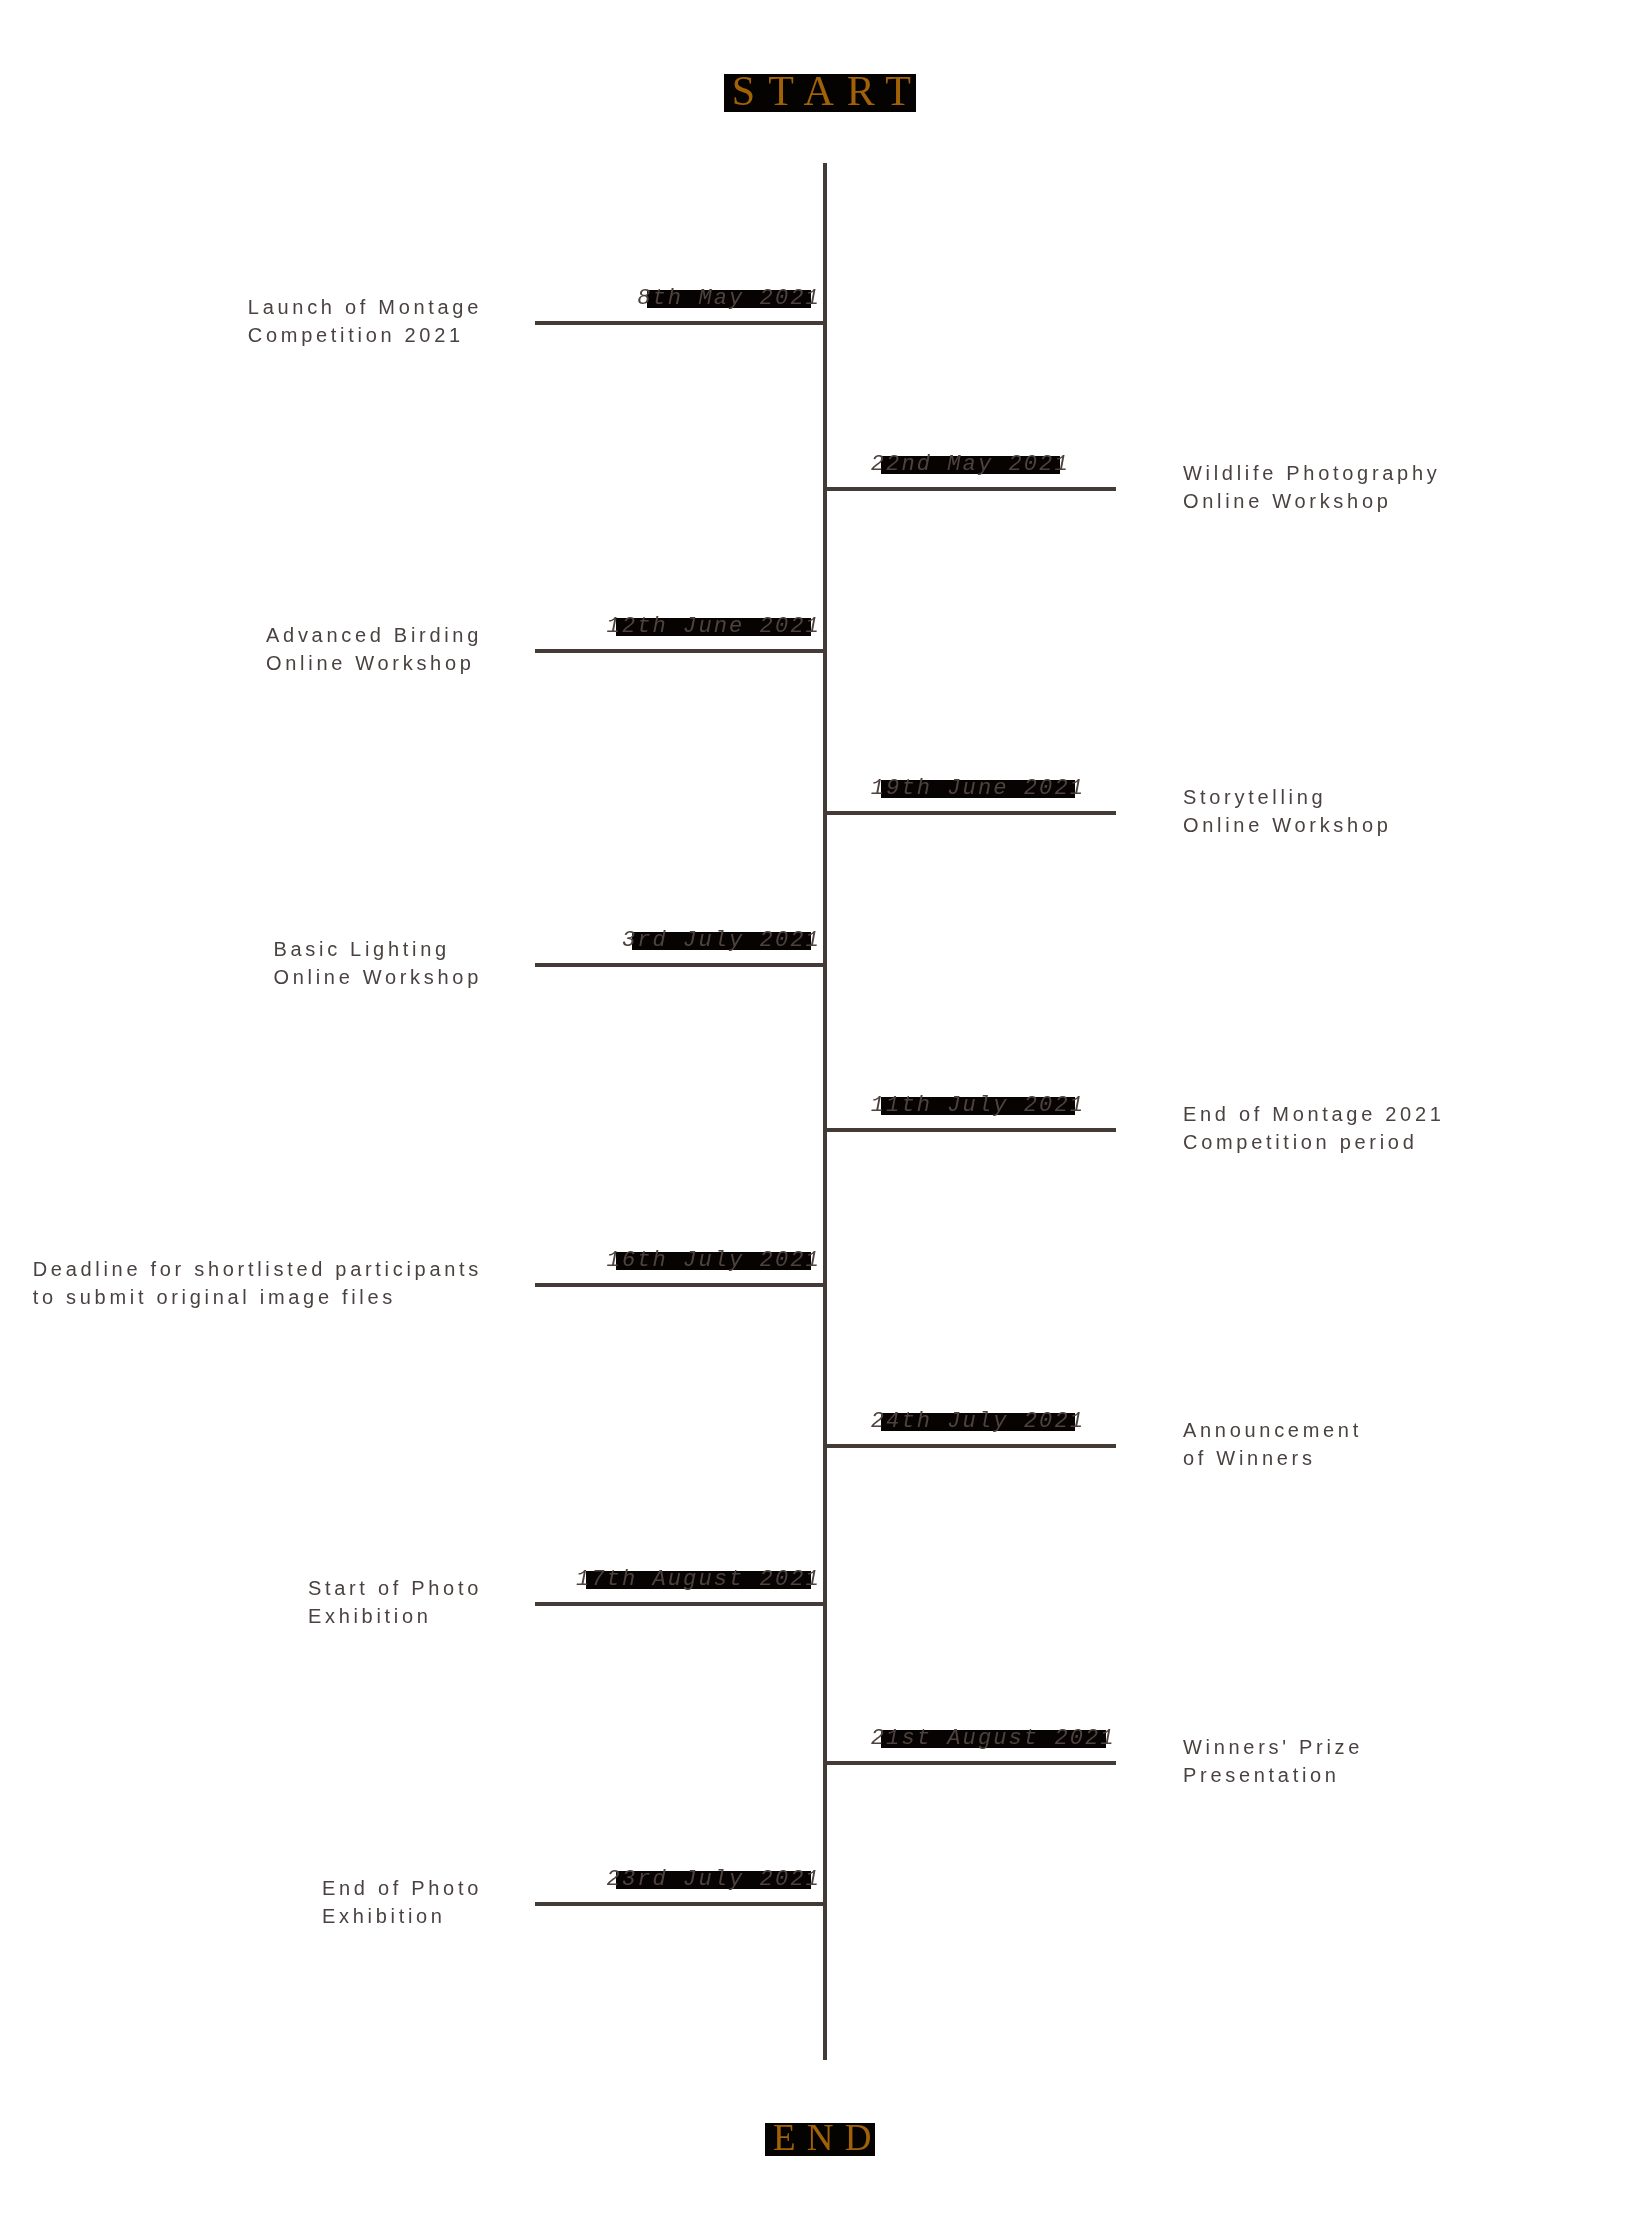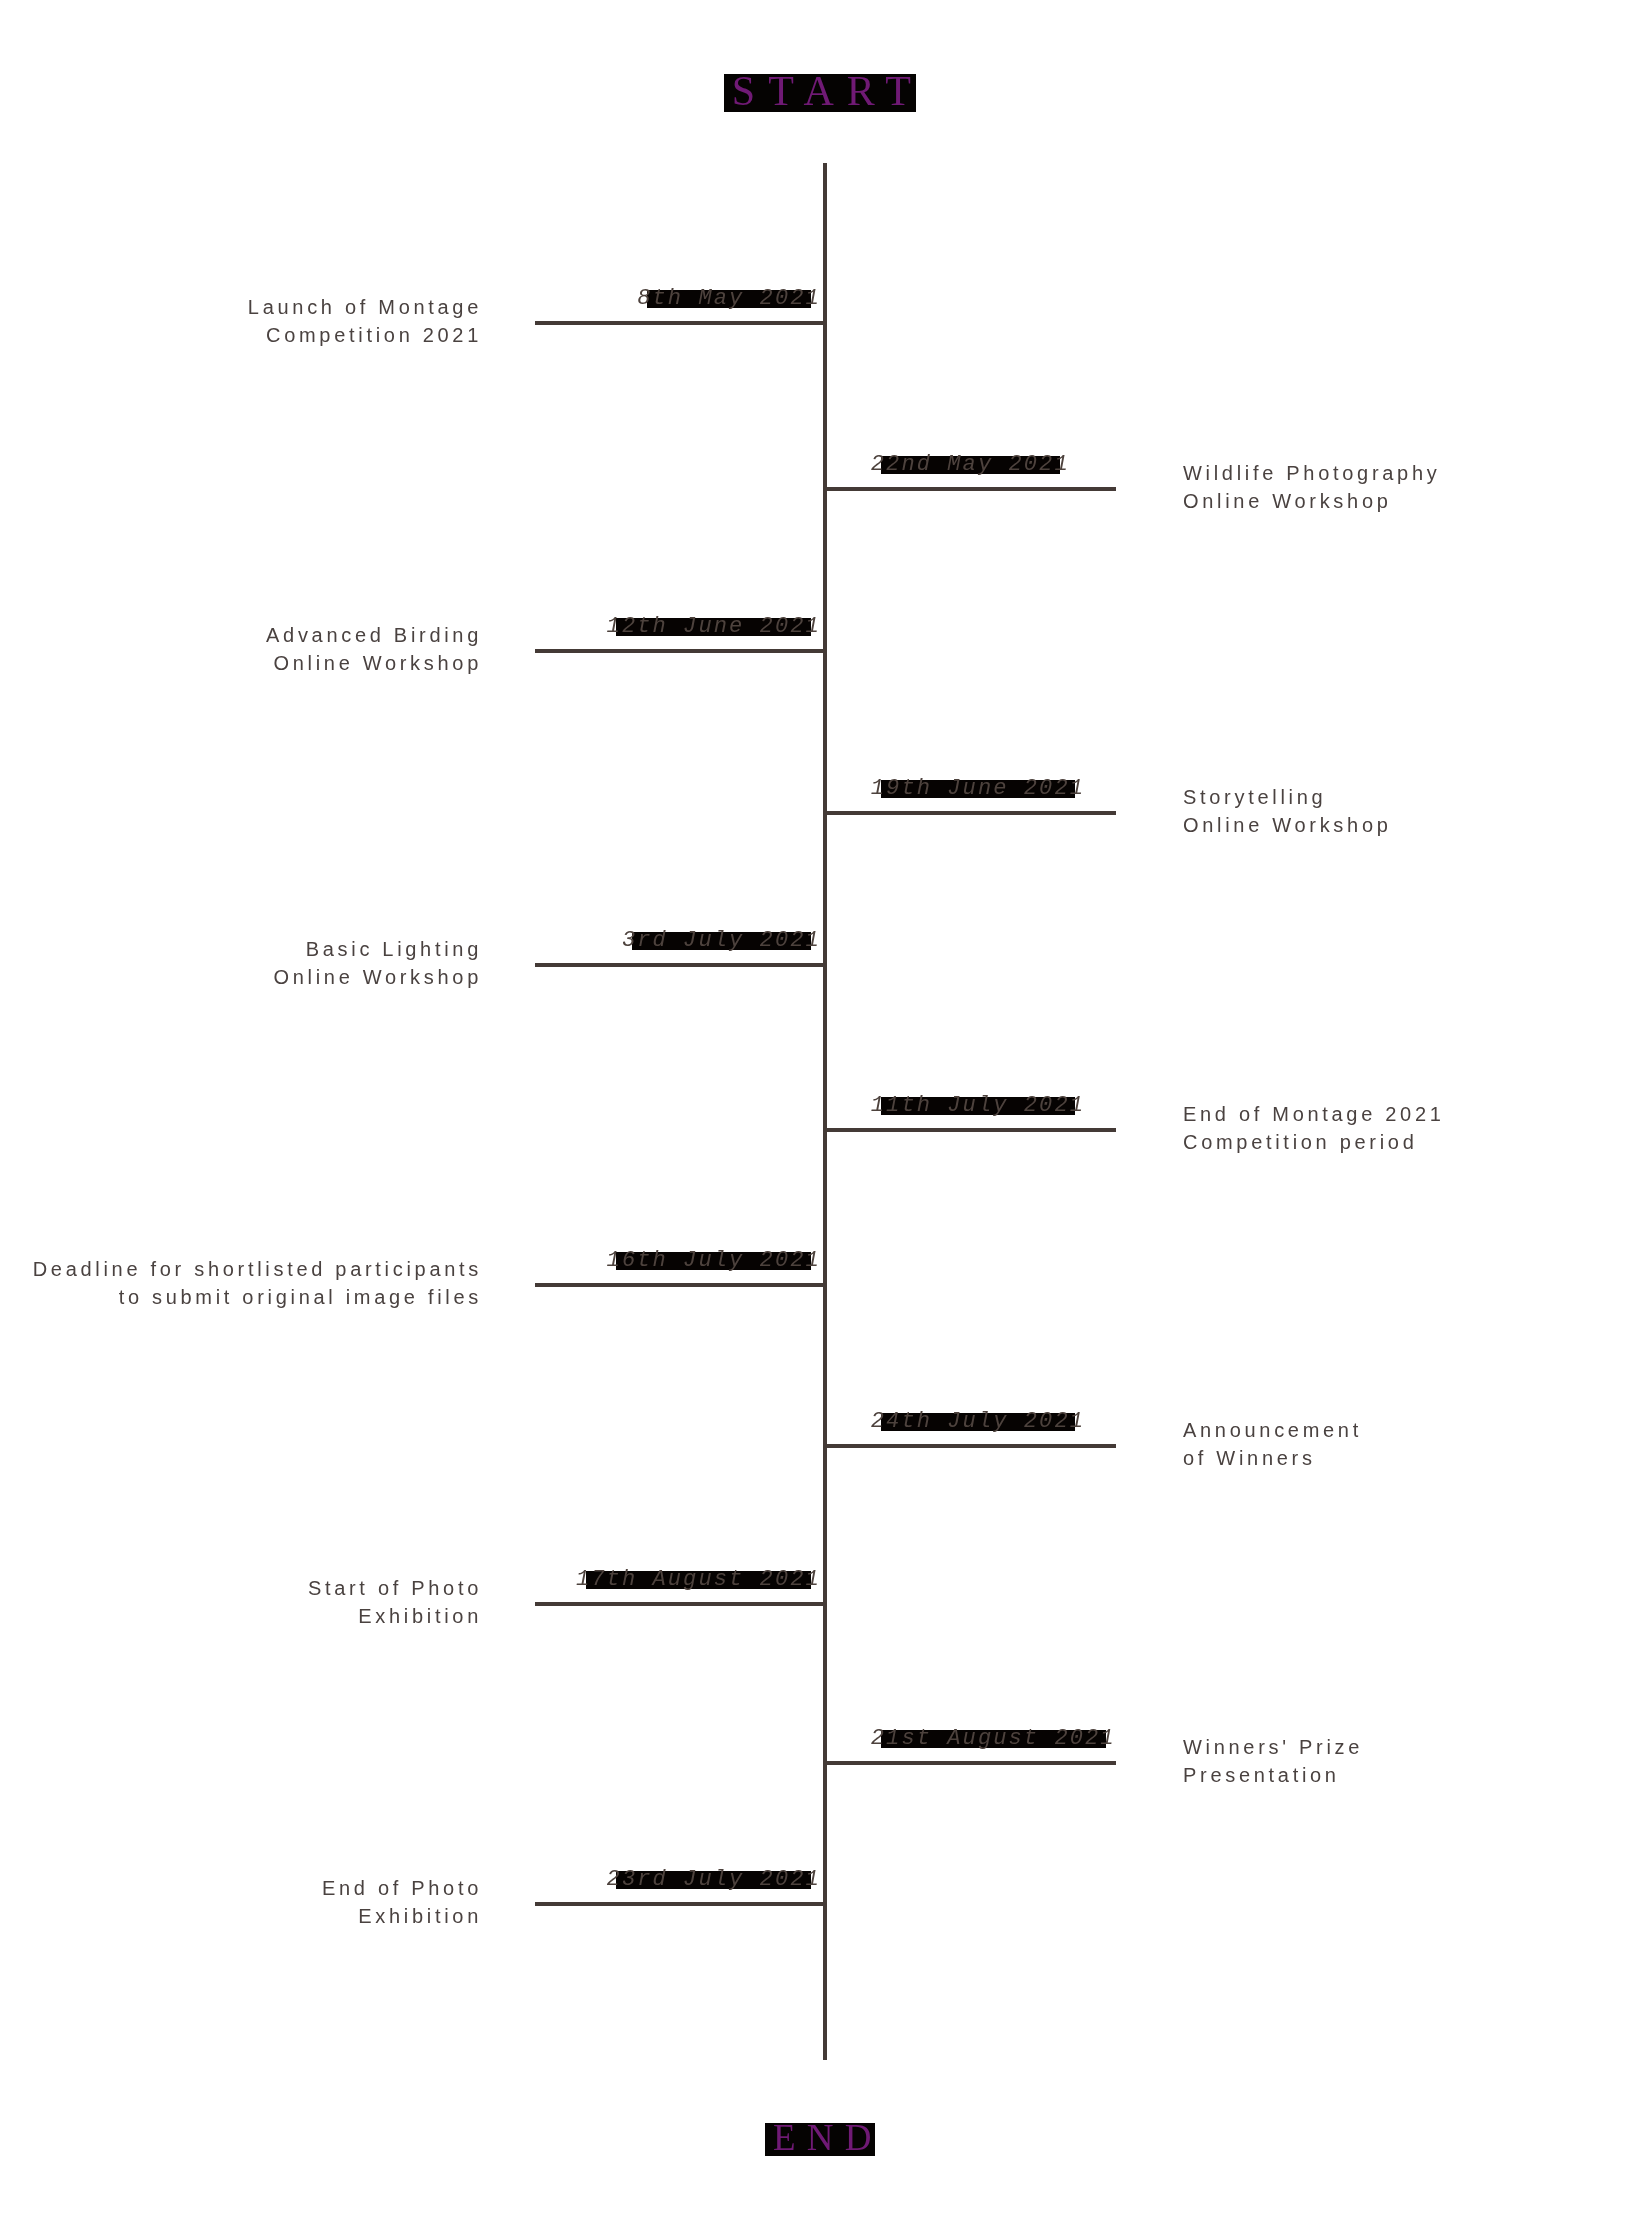--- a/index.html
+++ b/index.html
@@ -44,21 +44,21 @@
     right: 11.3px;
     top: 7.3px;
     bottom: 3.2px;
     background: #050302;
     z-index: 0;
   }
   .endcap .cap-text {
     position: relative;
     z-index: 1;
     mix-blend-mode: normal;
-    color: #701a75;
+    color: #a16207;
     margin-top: 36px;
   }
   #start-caption { top: 67px; }
   #end-caption   { top: 2116px; font-size: 37px; letter-spacing: 11.3px; }
 
   
   #timeline-spine {
     position: absolute;
     left: 823px;
     top: 163px;
@@ -114,21 +114,21 @@
 
   .event-label {
     position: absolute;
     top: -26.6px;
     font-size: 20px;
     letter-spacing: 3.7px;
     line-height: 1.38;
     color: #4a4240;
     white-space: pre-line;
   }
-  .milestone.left  .event-label { right: 1169px; text-align: right; }
+  .milestone.left  .event-label { right: 1169px; }
   .milestone.right .event-label { left: 1169px;  text-align: left; margin-left: 14px; }
 </style>
 </head>
 <body>
 
 <div id="timeline-page">
 
   <div class="endcap" id="start-caption">
     <span class="cap-inner"><span class="cap-text">START</span></span>
   </div>

